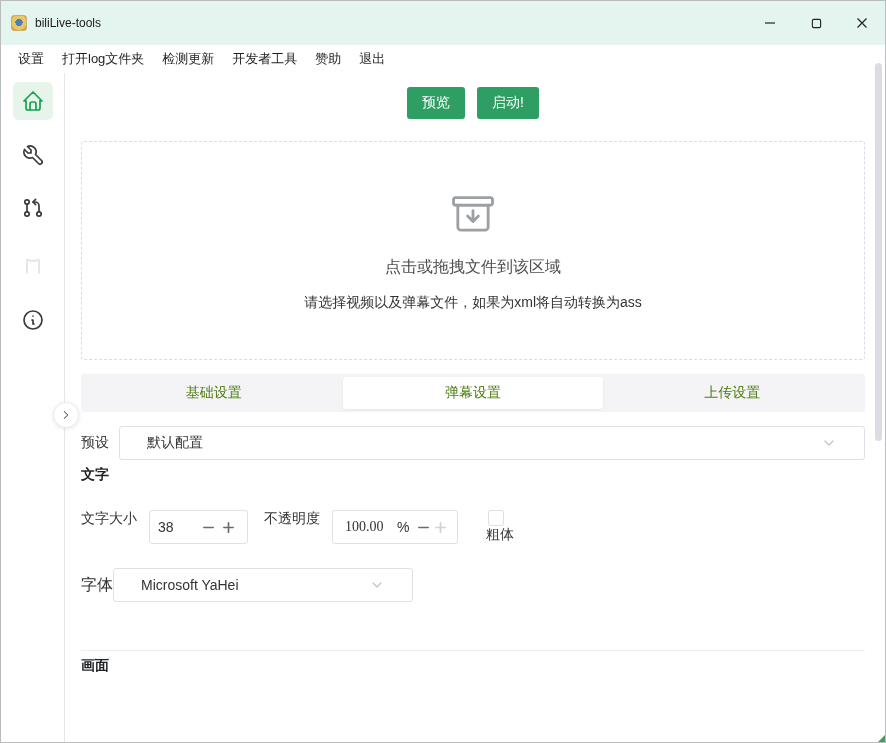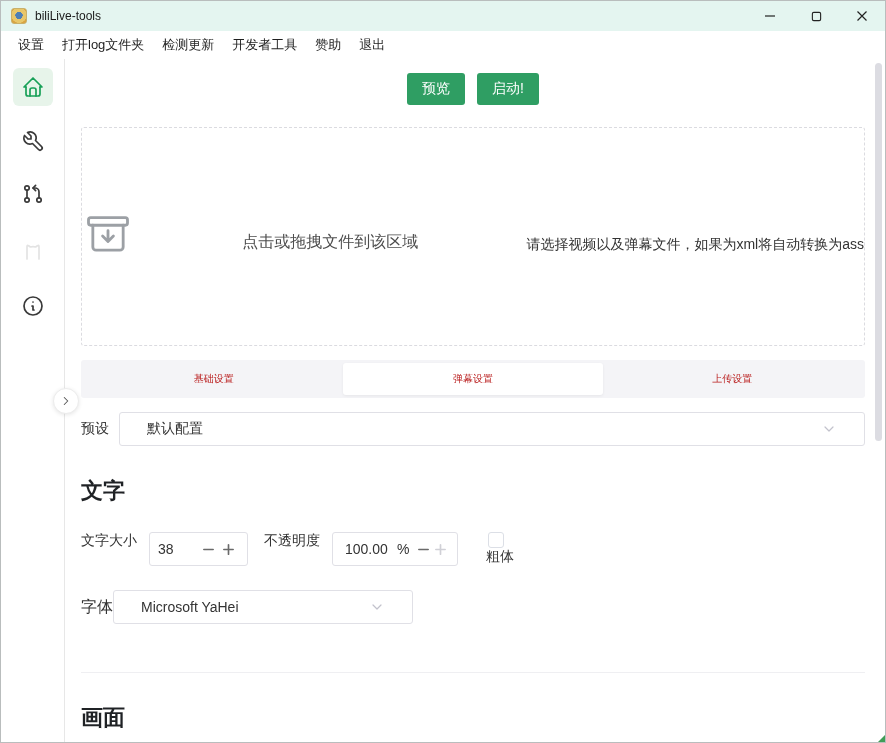--- a/index.html
+++ b/index.html
@@ -4,21 +4,21 @@
 <style>
   * { margin:0; padding:0; box-sizing:border-box; }
   html,body { width:886px; height:743px; overflow:hidden; }
   body {
     font-family:"Liberation Sans","DejaVu Sans",sans-serif;
     background:#fff; color:#333; position:relative;
     border:1px solid #b9bdbd;
   }
   
   .titlebar {
-    height:30px; background:#e4f5f0; display:flex; align-items:center;
+    height:44px; background:#e4f5f0; display:flex; align-items:center;
     padding-left:10px; user-select:none;
   }
   .app-icon {
     width:16px; height:16px; border-radius:3px; margin-right:8px;
     background:radial-gradient(circle at 50% 45%, #4d7fb5 0 34%, #e8c76a 36% 72%, #d9a441 74%);
     border:1px solid #c9b06a;
   }
   .titlebar .title { font-size:12px; color:#1a1a1a; }
   .win-controls { margin-left:auto; display:flex; height:100%; }
   .win-btn { width:46px; height:100%; display:flex; align-items:center; justify-content:center; cursor:default; }
@@ -55,44 +55,44 @@
   .collapse-btn svg { width:14px; height:14px; fill:none; stroke:#555; stroke-width:1.8; stroke-linecap:round; stroke-linejoin:round; }
   
   .content { flex:1; padding:14px 20px 0 16px; position:relative; overflow:hidden; }
   .btn-row { display:flex; justify-content:center; gap:12px; }
   .btn {
     background:#2f9e63; color:#fff; border:none; border-radius:3px; font-size:14px;
     height:32px; padding:0 15px; cursor:pointer; font-family:inherit;
   }
   .uploader {
     margin-top:22px; border:1px dashed #dbdbe0; border-radius:3px; background:#fff;
-    height:219px; display:flex; flex-direction:row; align-items:center; justify-content:space-between;
+    height:219px; display:flex; flex-direction:column; align-items:center; justify-content:center;
     cursor:pointer;
   }
   .uploader .up-icon svg { width:52px; height:52px; fill:none; stroke:#9ca0a5; stroke-width:2.6; stroke-linecap:round; stroke-linejoin:round; }
   .uploader .up-main { font-size:16px; color:#4d4d4d; margin-top:12px; }
   .uploader .up-sub { font-size:14px; color:#333; margin-top:16px; }
   .tabs {
     margin-top:14px; background:#f4f4f7; border-radius:3px; height:38px;
     display:flex; padding:3px;
   }
   .tab {
-    flex:1; display:flex; align-items:center; justify-content:center; font-size:10px;
-    color:#b91c1c; border-radius:3px; cursor:pointer;
+    flex:1; display:flex; align-items:center; justify-content:center; font-size:14px;
+    color:#4d7c0f; border-radius:3px; cursor:pointer;
   }
   .tab.active { background:#fff; box-shadow:0 1px 3px rgba(0,0,0,.06); font-weight:400; }
   .preset-row { display:flex; align-items:center; margin-top:14px; }
   .preset-row .lbl { font-size:14px; color:#333; margin-right:10px; white-space:nowrap; }
   .select {
     flex:1; height:34px; border:1px solid #e0e0e6; border-radius:3px; background:#fff;
     display:flex; align-items:center; padding:0 27px; font-size:14px; color:#333; cursor:pointer;
   }
   .select .chev { margin-left:auto; }
   .chev svg { width:16px; height:16px; fill:none; stroke:#c2c2cc; stroke-width:1.8; stroke-linecap:round; stroke-linejoin:round; display:block; }
-  .section-h { font-size:22px; font-weight:bold; color:#1f2225; margin-top:30px; }
+  .section-h { font-size:14px; font-weight:bold; color:#1f2225; margin-top:6px; }
   .ctrl-row { display:flex; align-items:flex-start; margin-top:26px; }
   .ctrl-row .lbl { font-size:14px; color:#333; margin-right:12px; white-space:nowrap; }
   .num-input {
     height:34px; border:1px solid #e0e0e6; border-radius:3px; background:#fff;
     display:flex; align-items:center; padding:0 8px 0 12px;
   }
   .num-input input {
     border:none; outline:none; font-size:14px; color:#333; width:40px;
     font-family:inherit; background:transparent;
   }
@@ -249,21 +249,21 @@
         </span>
         <span class="num-btn">
           <svg viewBox="0 0 14 14">
               <path d="M2 7h10M7 2v10"></path>
             </svg>
         </span>
       </div>
       <span class="spacer16"></span>
       <span class="lbl">不透明度</span>
       <div class="num-input gap-opacity">
-        <input type="text" style="width: 52px;" value="100.00">
+        <input type="text" style="width: 52px; font-family: Liberation Serif, serif;" value="100.00">
         <span class="suffix">%</span>
         <span class="num-btn">
           <svg viewBox="0 0 14 14">
               <path d="M2 7h10"></path>
             </svg>
         </span>
         <span class="num-btn disabled">
           <svg viewBox="0 0 14 14">
               <path d="M2 7h10M7 2v10"></path>
             </svg>

